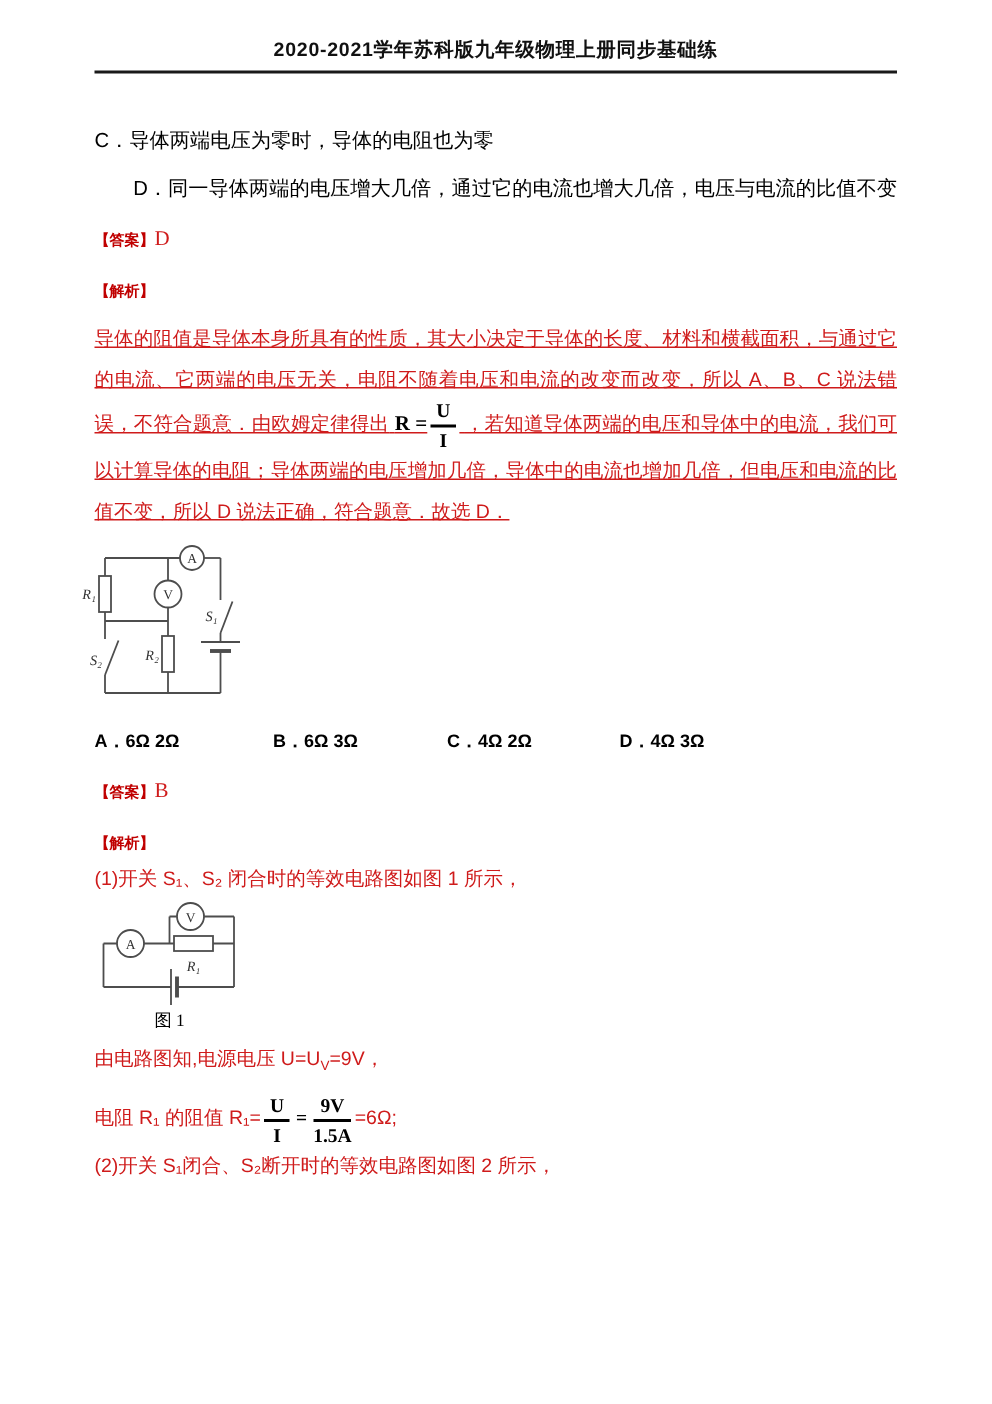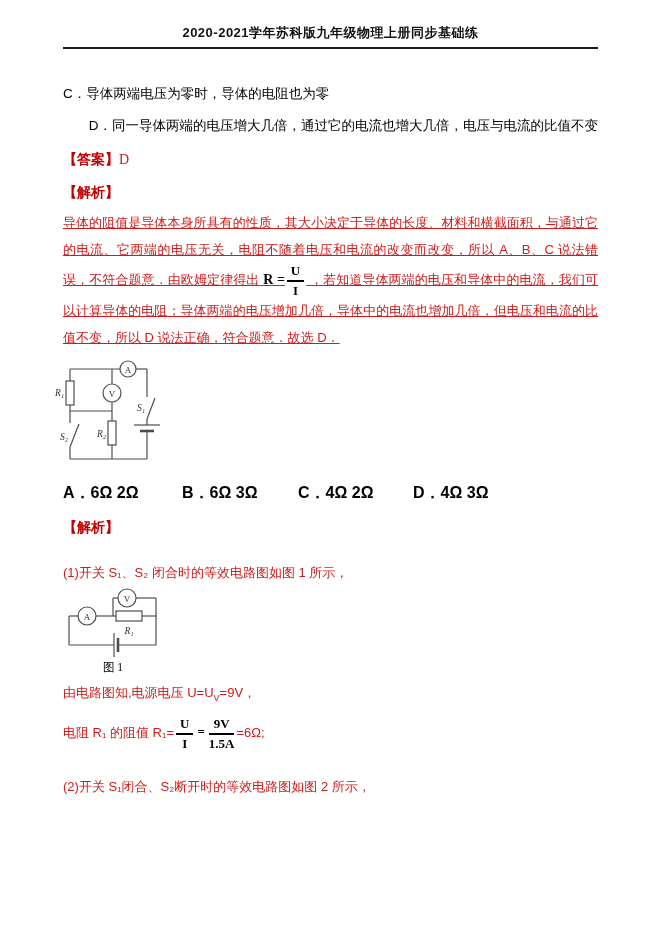--- a/index.html
+++ b/index.html
@@ -11,21 +11,21 @@
   .page { position:relative; width:661px; height:936px; padding:0 63px; box-sizing:border-box; }
 
   .header-title {
     padding-top:24px; text-align:center;
     font-size:13px; font-weight:700; color:#111; letter-spacing:0.5px;
   }
   .header-rule { border-bottom:2px solid #1a1a1a; margin-top:5px; }
 
   .black { color:#000; font-weight:400; font-size:13.5px; }
   .red   { color:#cf1b1b; font-weight:400; font-size:13px; }
-  .tag   { color:#c00000; font-weight:700; font-size:14px; }
+  .tag   { color:#c00000; font-weight:700; font-size:10px; }
   .ansletter { color:#cf1b1b; font-family:"Liberation Serif", serif; font-size:14px; }
 
   .opt-c { margin-top:36px; }
   .opt-d { margin-top:14px;text-align:right; }
   .row   { line-height:18px; }
   .answer-row { margin-top:15px; }
   .analysis-row { margin-top:14px; }
 
   .para { margin-top:8px; line-height:27px; text-align:justify;text-decoration:underline; }
   .stem { margin-top:14px; line-height:28px; }
@@ -42,24 +42,24 @@
 
   .circuit1-wrap { margin-top:4px; margin-left:-13px; }
   .circuit2-wrap { margin-top:2px; margin-left:-2px; }
   svg { display:block; }
   svg text { font-family:"Liberation Serif", serif; fill:#333; }
   .lbl { font-style:italic; font-size:9.5px; }
   .meter { font-size:9px; font-style:normal; }
   .cap { font-size:11.5px; fill:#000; font-style:normal; }
 
   .options-row { margin-top:10px; display:flex; }
-  .options-row .opt { font-weight:700; font-size:16px; }
+  .options-row .opt { font-weight:700; font-size:12px; }
   .opt-a { width:119px; } .opt-b { width:116px; } .opt-cc { width:115px; }
 
-  .step-line { margin-top:27px; line-height:20px; }
+  .step-line { margin-top:4px; line-height:20px; }
   .uline { margin-top:6px; line-height:20px; }
   .rline { margin-top:8px; line-height:20px; }
   sub.vsub { font-size:9px; }
 </style>
 </head>
 <body>
 
 <div class="page">
 
   <div class="header-title">2020-2021学年苏科版九年级物理上册同步基础练</div>
@@ -124,20 +124,23 @@
     </svg>
   </div>
 
   <div class="options-row">
     <span class="opt opt-a">A．6Ω 2Ω</span>
     <span class="opt opt-b">B．6Ω 3Ω</span>
     <span class="opt opt-cc">C．4Ω 2Ω</span>
     <span class="opt">D．4Ω 3Ω</span>
   </div>
 
+  <div class="row answer-row">
+    <span class="tag">【答案】</span><span class="ansletter">B</span>
+  </div>
   <div class="row analysis-row">
     <span class="tag">【解析】</span>
   </div>
 
   <div class="step-line red">(1)开关 S₁、S₂ 闭合时的等效电路图如图 1 所示，</div>
 
   <div class="circuit2-wrap">
     <svg width="114" height="92" viewBox="0 0 114 92">
       <g stroke="#4d4d4d" stroke-width="1.2" fill="none">
         <path d="M8,31 H17"></path>

